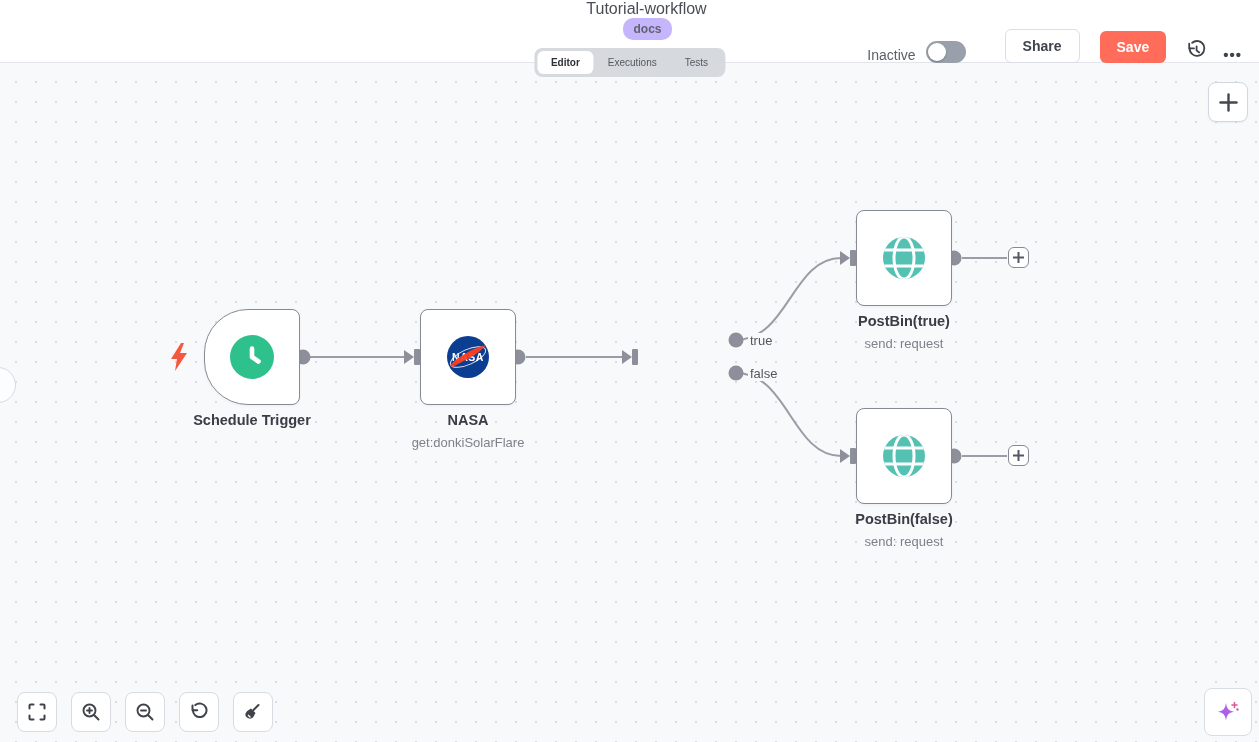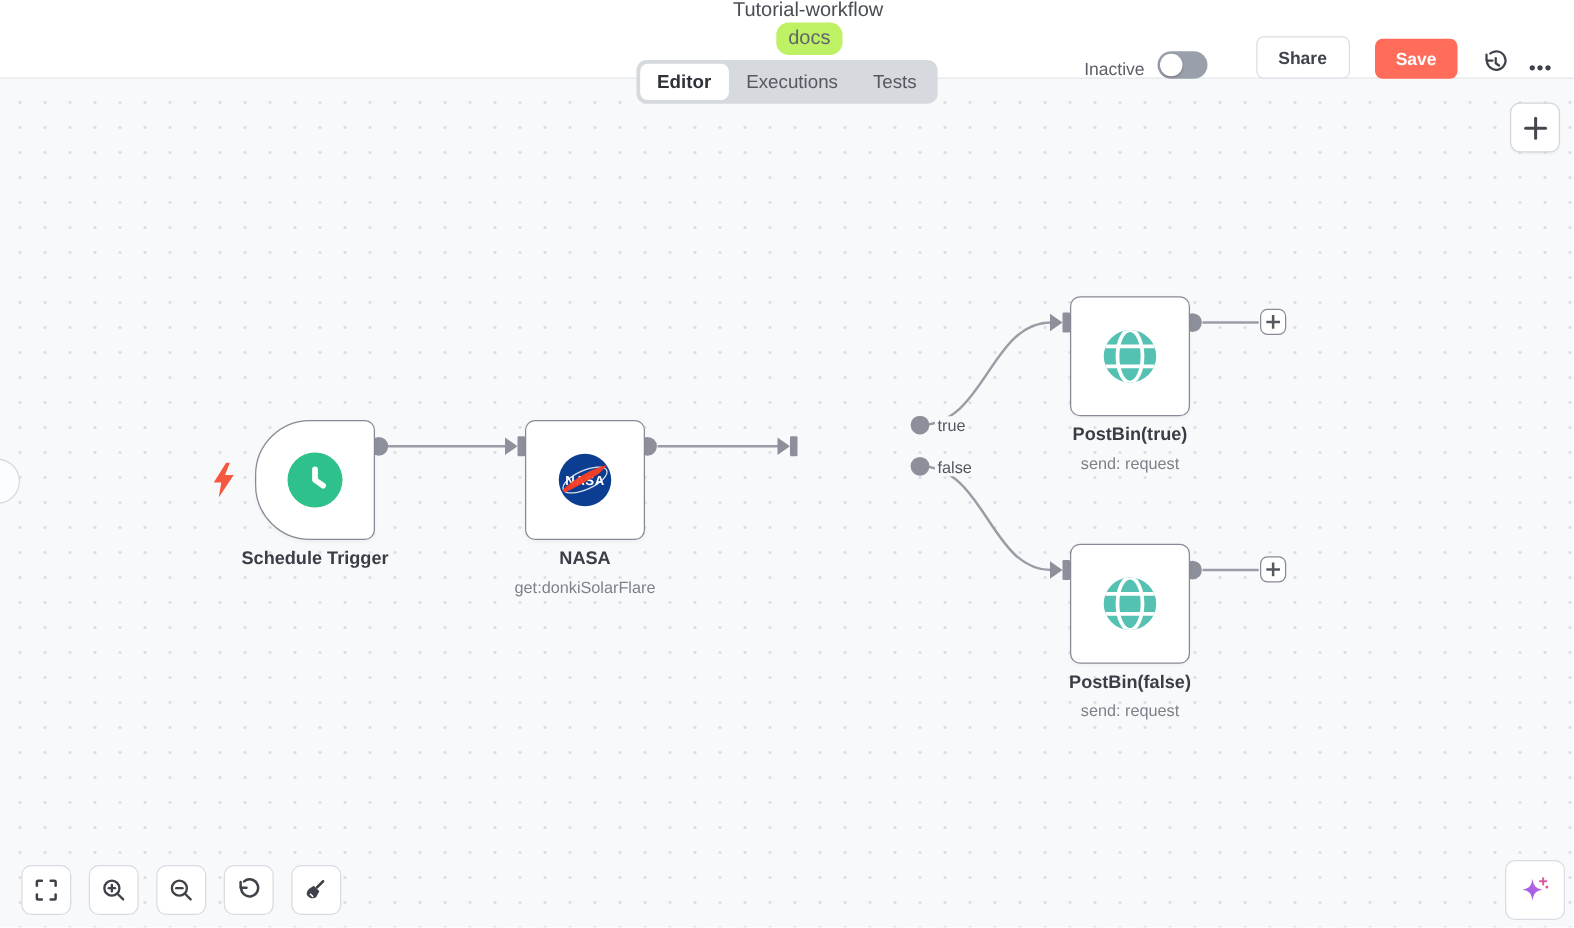--- a/index.html
+++ b/index.html
@@ -3,52 +3,52 @@
 <meta charset="utf-8">
 <style>
   * { margin:0; padding:0; box-sizing:border-box; }
   html,body { width:1259px; height:742px; overflow:hidden;
     font-family:"Liberation Sans","DejaVu Sans",sans-serif; background:#fff; }
 
   
   .topbar { position:relative; height:63px; background:#fff;
     border-bottom:1px solid #e2e5ea; display:flex; align-items:center; z-index:30;flex-direction:column; }
   .wf-title { margin-left:34px; font-size:16px; font-weight:500; color:#4a4d55; }
-  .wf-tag { margin-left:36px; background:#bef264; color:#61646c; font-size:16px;
-    padding:4px 10px; border-radius:10px; }
+  .wf-tag { margin-left:36px; background:#c4b5fd; color:#61646c; font-size:12px;
+    padding:4px 10px; border-radius:10px;font-weight:bold; }
   .topbar-right { position:absolute; right:17px; top:0; height:63px;
     display:flex; align-items:flex-end; }
   .status-label { font-size:14px; color:#5c5f67; margin-right:10px; }
   .toggle { width:40px; height:22px; border-radius:11px; background:#9aa0ab;
     position:relative; cursor:pointer; }
   .toggle-knob { position:absolute; left:2px; top:2px; width:18px; height:18px;
     border-radius:50%; background:#fff; box-shadow:0 1px 2px rgba(0,0,0,.25); }
   .btn { font-size:14px; font-weight:700; border-radius:6px; padding:8px 17px;
     cursor:pointer; border:1px solid transparent; }
   .btn-share { margin-left:39px; background:#fff; border-color:#dbdee6; color:#40434b; }
   .btn-save { margin-left:20px; background:#ff6d5a; color:#fff; border:none; }
   .icon-btn { margin-left:17px; width:26px; height:26px; display:flex;
     align-items:center; justify-content:center; cursor:pointer; color:#3f424a; }
   .dots { margin-left:14px; letter-spacing:1px; font-size:15px; font-weight:700;
     color:#3f424a; cursor:pointer; }
 
   
   .tabbar { position:absolute; top:48px; left:50%; transform:translateX(-50%);
     background:#d6d9de; border-radius:8px; padding:3px; display:flex; z-index:40; }
-  .tab { font-size:15px; padding:6px 14px; border-radius:6px; color:#55585f;
+  .tab { font-size:10px; padding:6px 14px; border-radius:6px; color:#55585f;
     cursor:pointer; }
   .tab.active { background:#fff; color:#2f3138; font-weight:700; }
 
   
   .canvas { position:relative; width:1259px; height:679px; background-color:#f8f9fb;
     background-image:radial-gradient(circle,#d9dce2 1px,transparent 1.3px);
     background-size:20px 20px; background-position:6px 9px; overflow:hidden; }
   .edges { position:absolute; left:0; top:0; z-index:1; }
 
-  .node { position:absolute; z-index:5; width:96px;margin-top:27px; }
+  .node { position:absolute; z-index:5; width:96px; }
   .node-box { width:96px; height:96px; background:#fff; border:1.7px solid #878a94;
     border-radius:8px; display:flex; align-items:center; justify-content:center;
     box-shadow:0 1px 3px rgba(68,71,90,.06); cursor:pointer; }
   .node-box.trigger { border-radius:44px 8px 8px 44px; }
   .node-name { position:absolute; top:103px; left:50%; transform:translateX(-50%);
     white-space:nowrap; font-size:14.5px; font-weight:700; color:#3a3d45; }
   .node-sub { position:absolute; top:126px; left:50%; transform:translateX(-50%);
     white-space:nowrap; font-size:13px; color:#7d818a; }
   .clock-badge { width:44px; height:44px; border-radius:50%; background:#2fc18c;
     display:flex; align-items:center; justify-content:center; }

